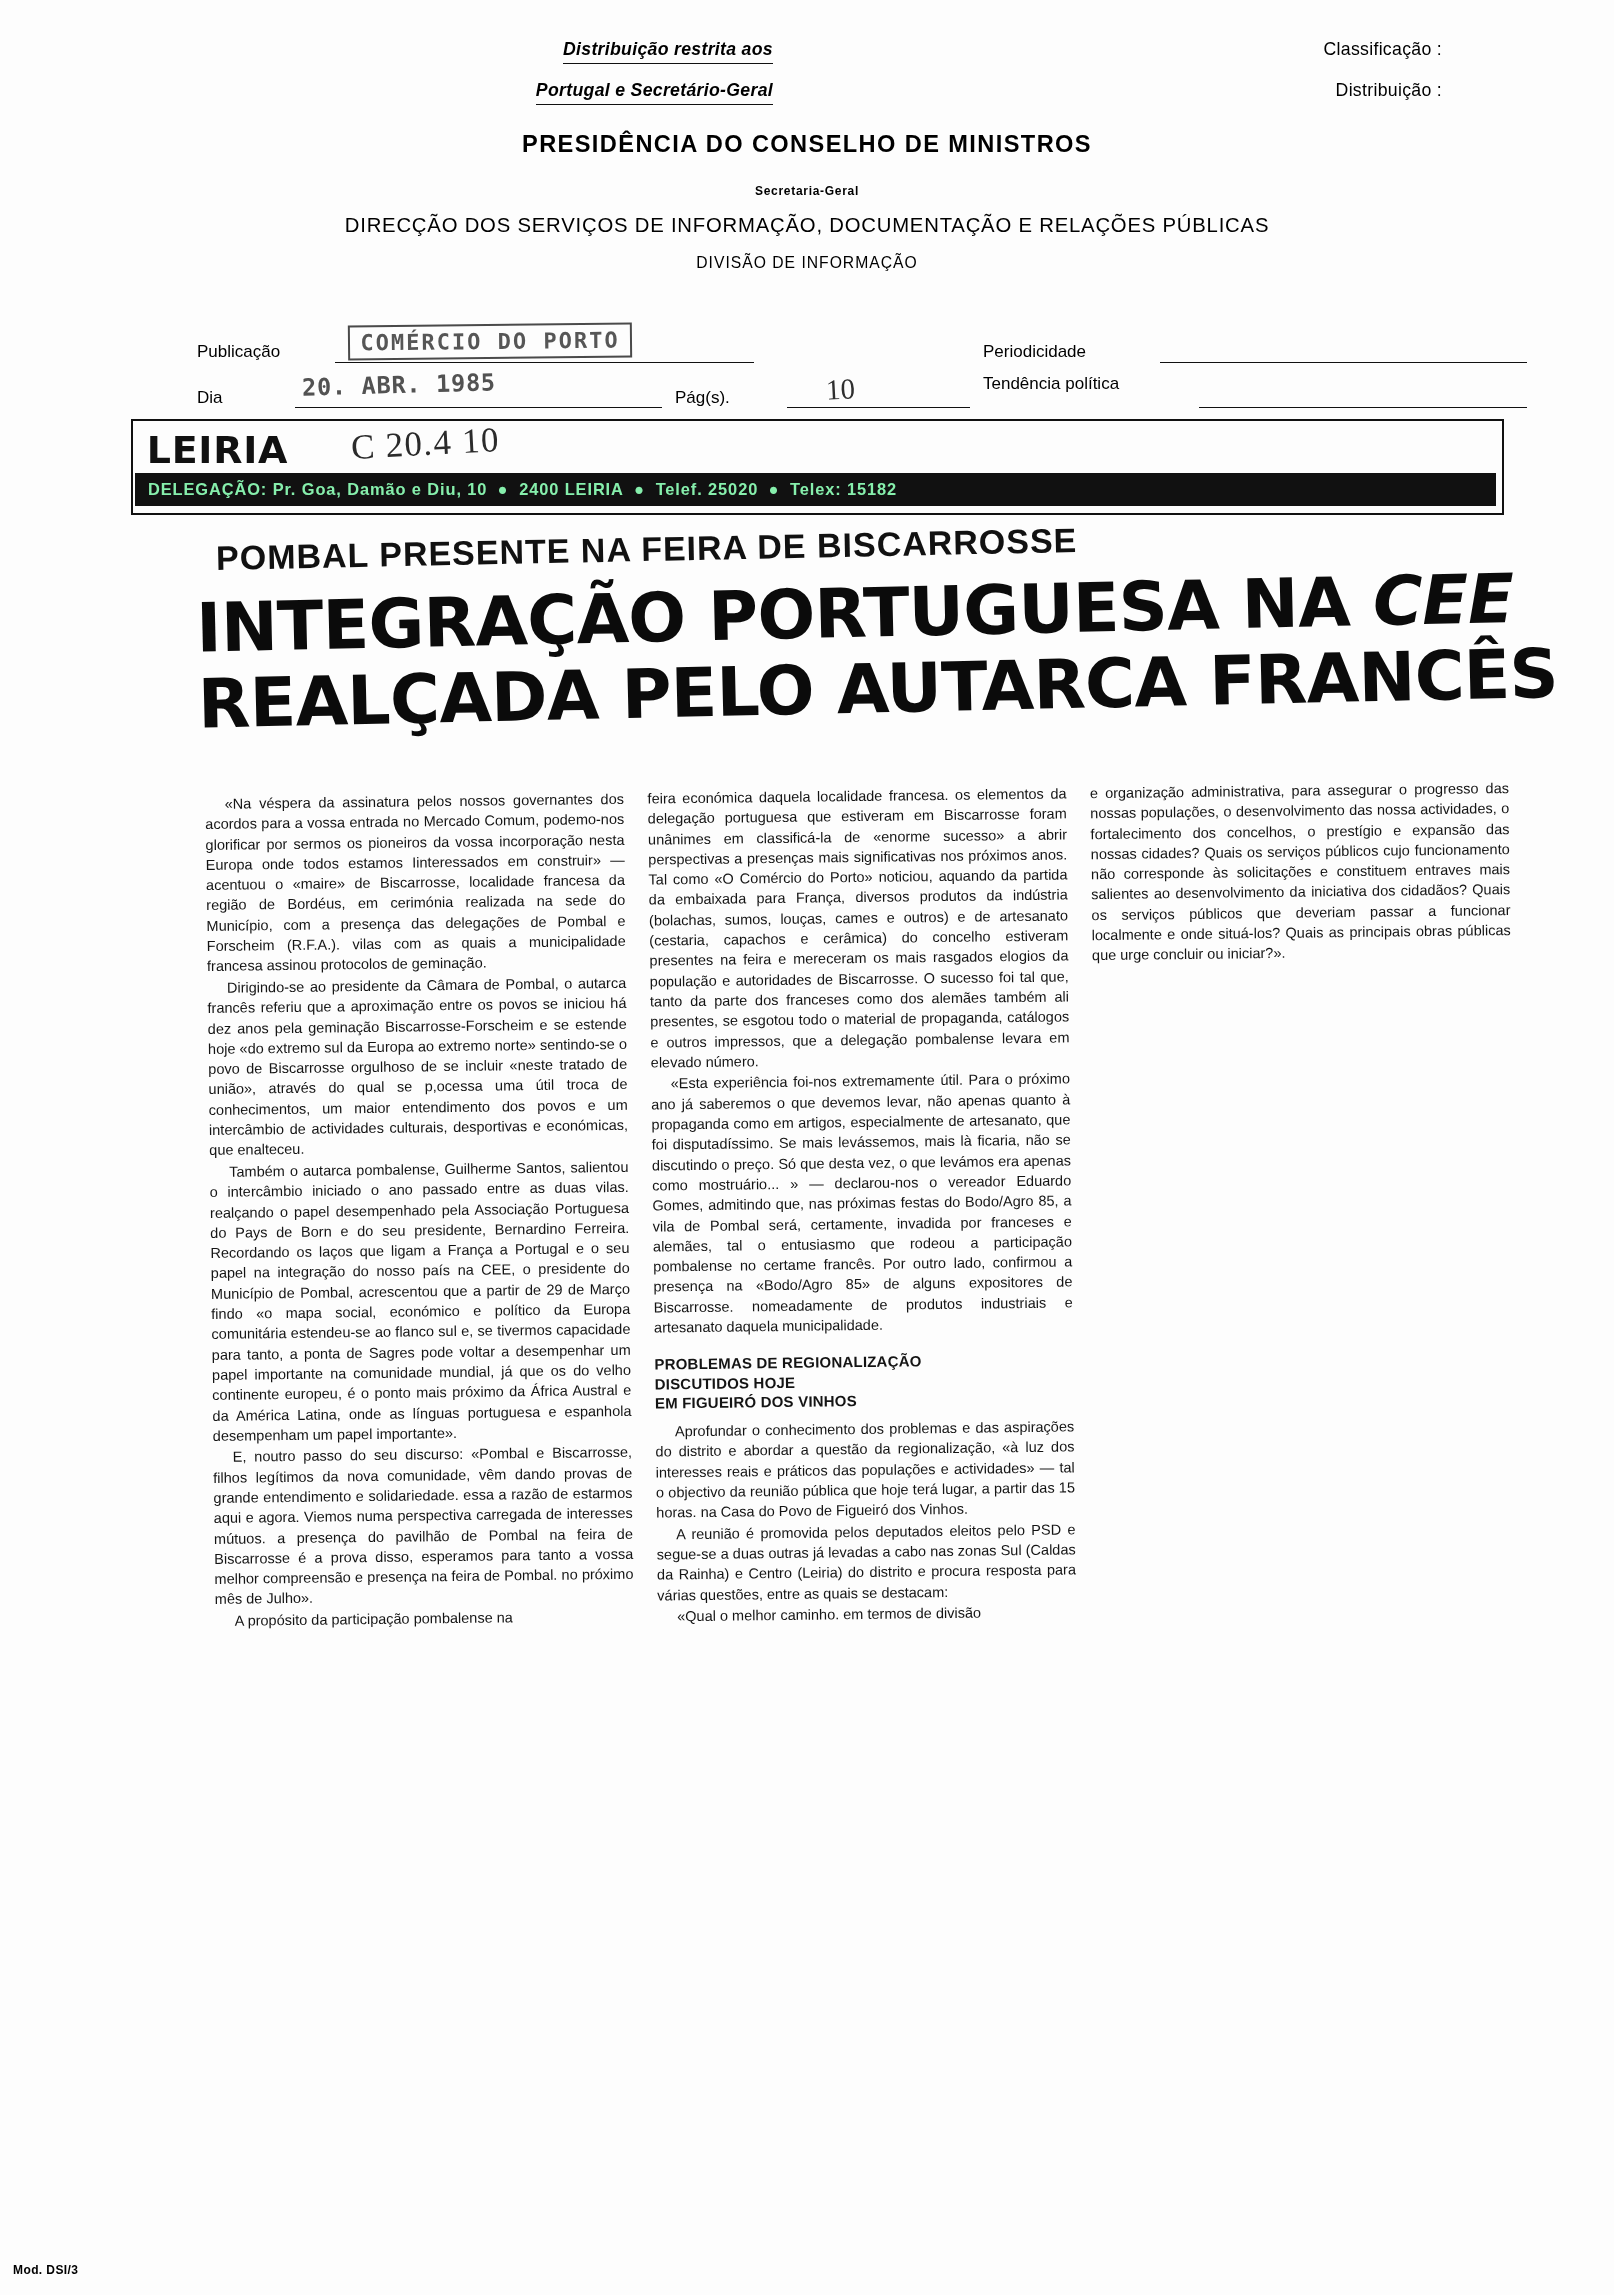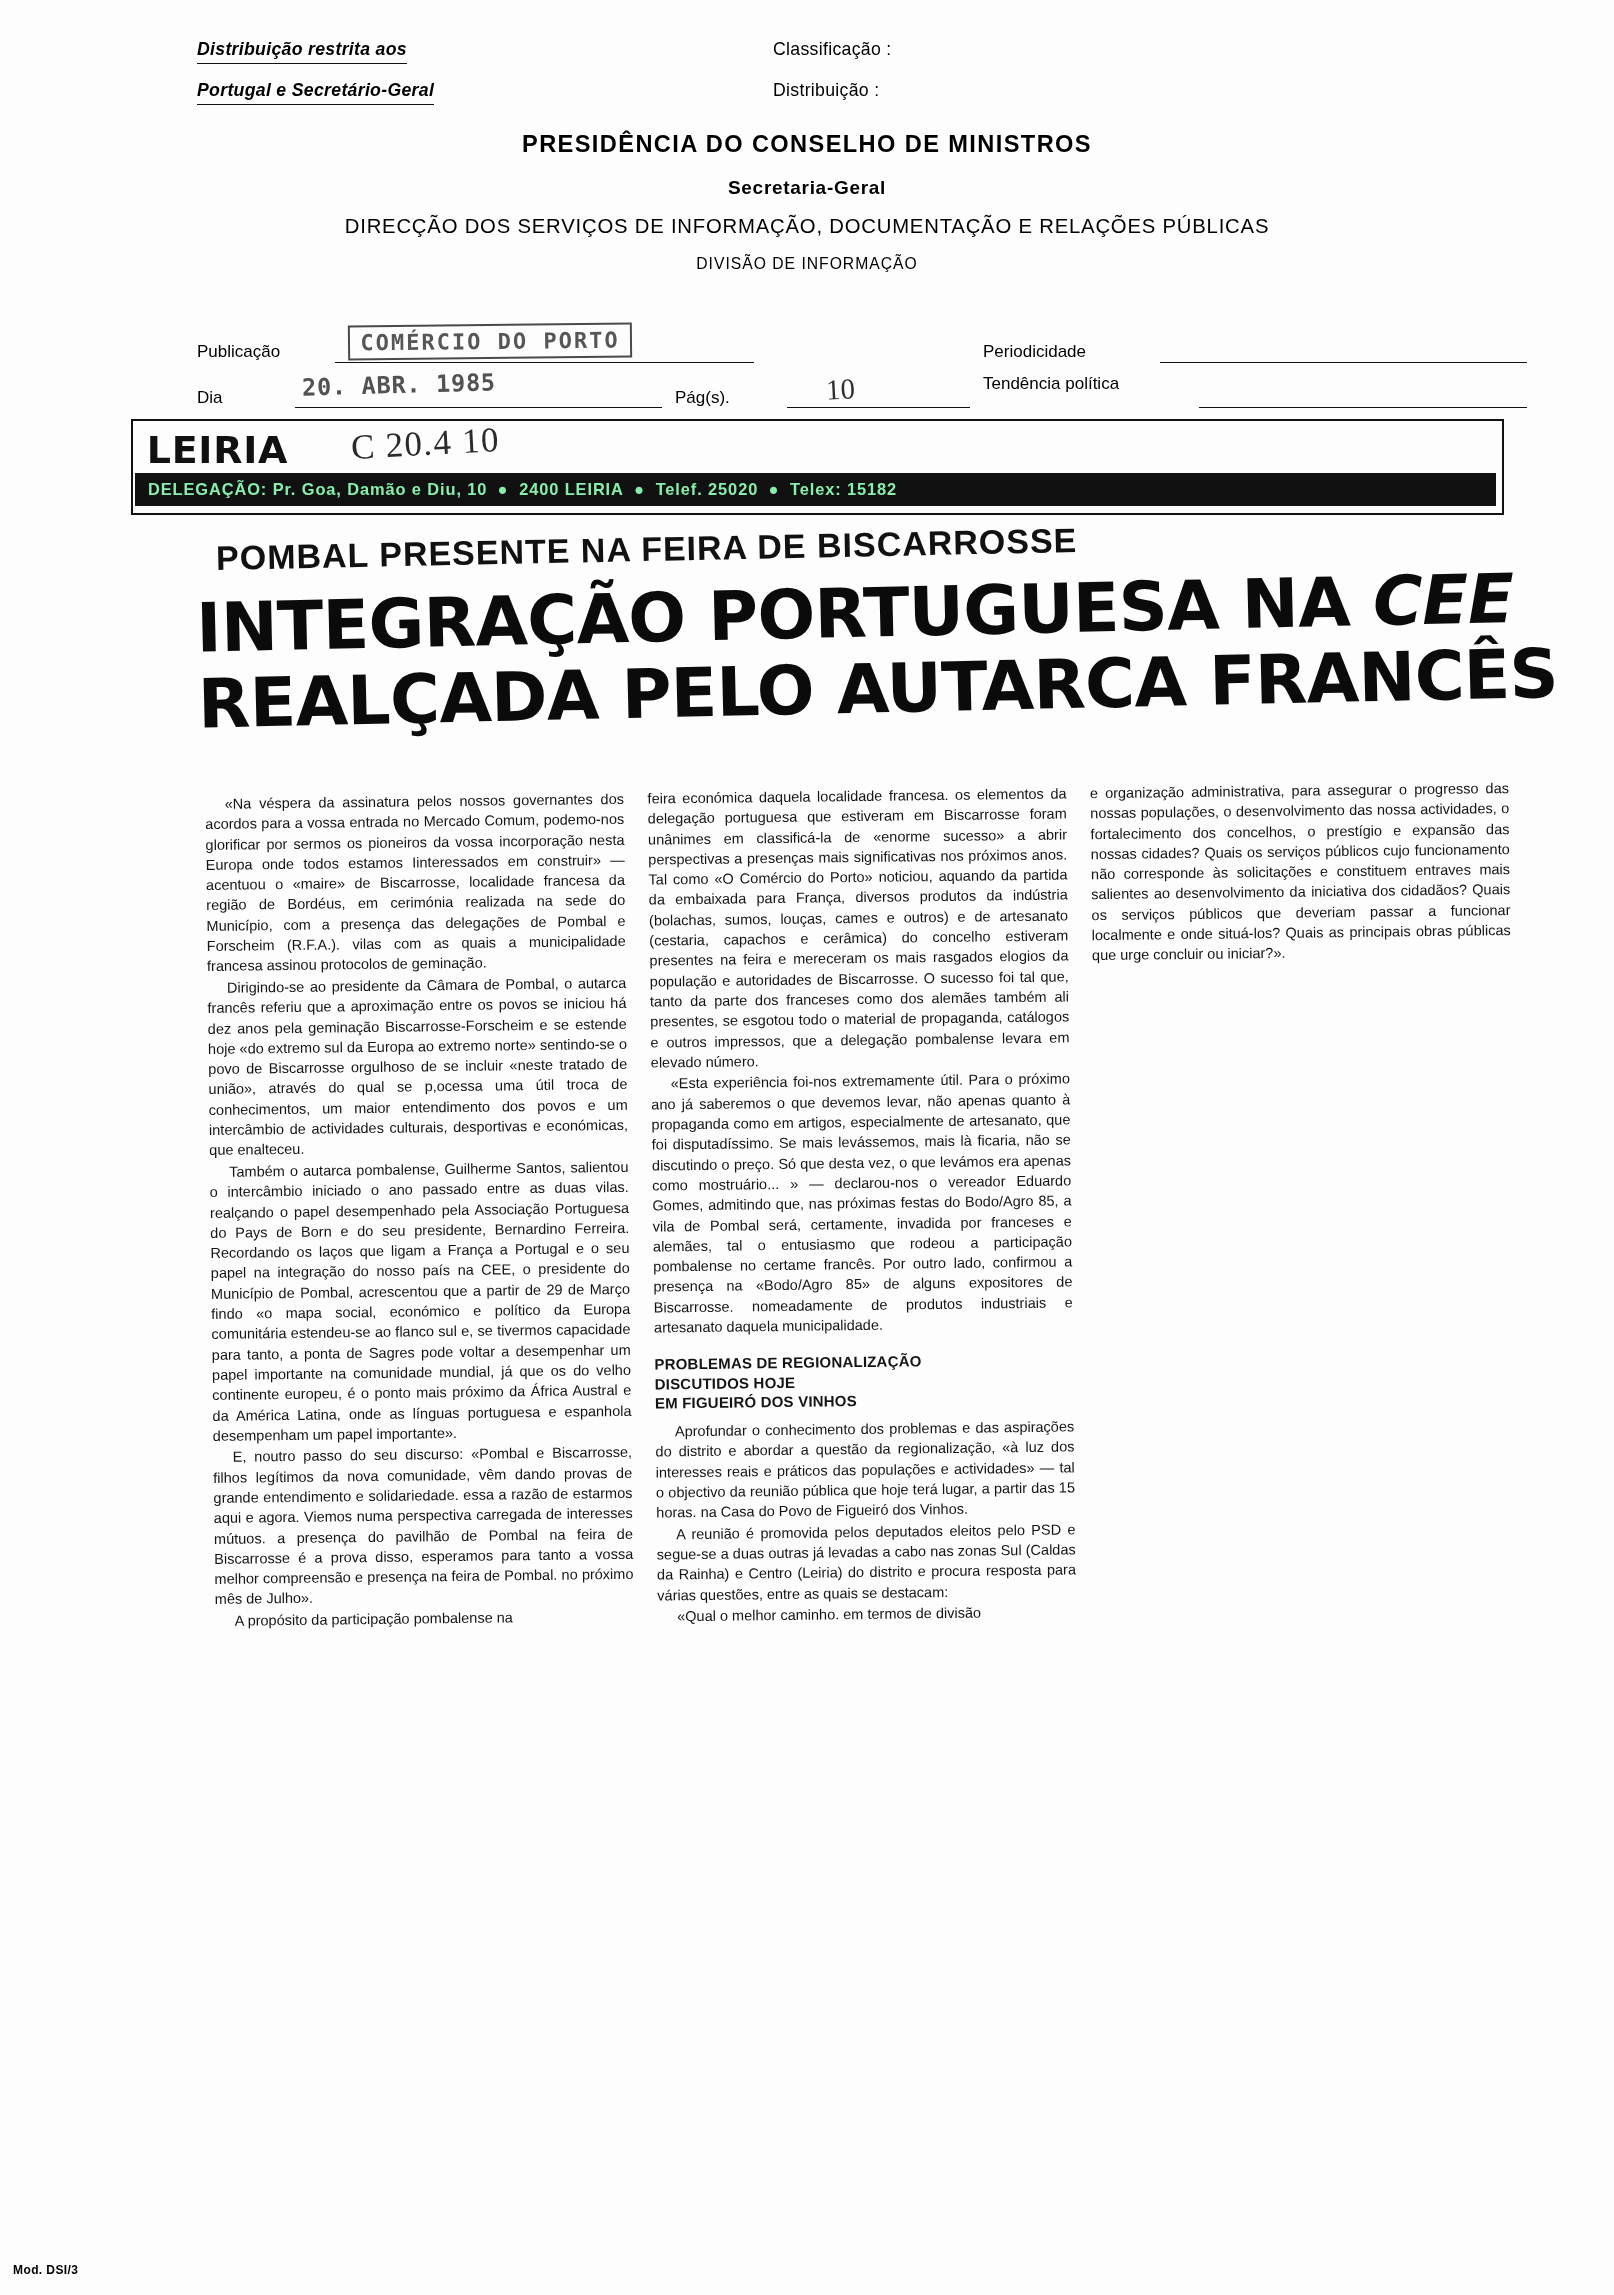--- a/index.html
+++ b/index.html
@@ -22,20 +22,21 @@
     height: 2295px;
     background: #fdfdfd;
   }
 
   
   .form-head {
     position: absolute;
     left: 197px;
     top: 39px;
     width: 1245px;
+    text-align: right;
   }
   .fh-row {
     display: flex;
     align-items: baseline;
   }
   .fh-left {
     width: 576px;
   }
   .fh-right {
     flex: 1;
@@ -61,24 +62,24 @@
     top: 131px;
     width: 1614px;
     text-align: center;
   }
   .t-presidencia {
     font-size: 23.6px;
     font-weight: bold;
     letter-spacing: 1.4px;
   }
   .t-secretaria {
-    font-size: 19px;
+    font-size: 12px;
     font-weight: bold;
     letter-spacing: 0.7px;
-    margin-top: 19px;
+    margin-top: 26px;
   }
   .t-direccao {
     font-size: 20.3px;
     letter-spacing: 0.8px;
     margin-top: 15.7px;
   }
   .t-divisao {
     font-size: 15.7px;
     letter-spacing: 1px;
     margin-top: 17px;

